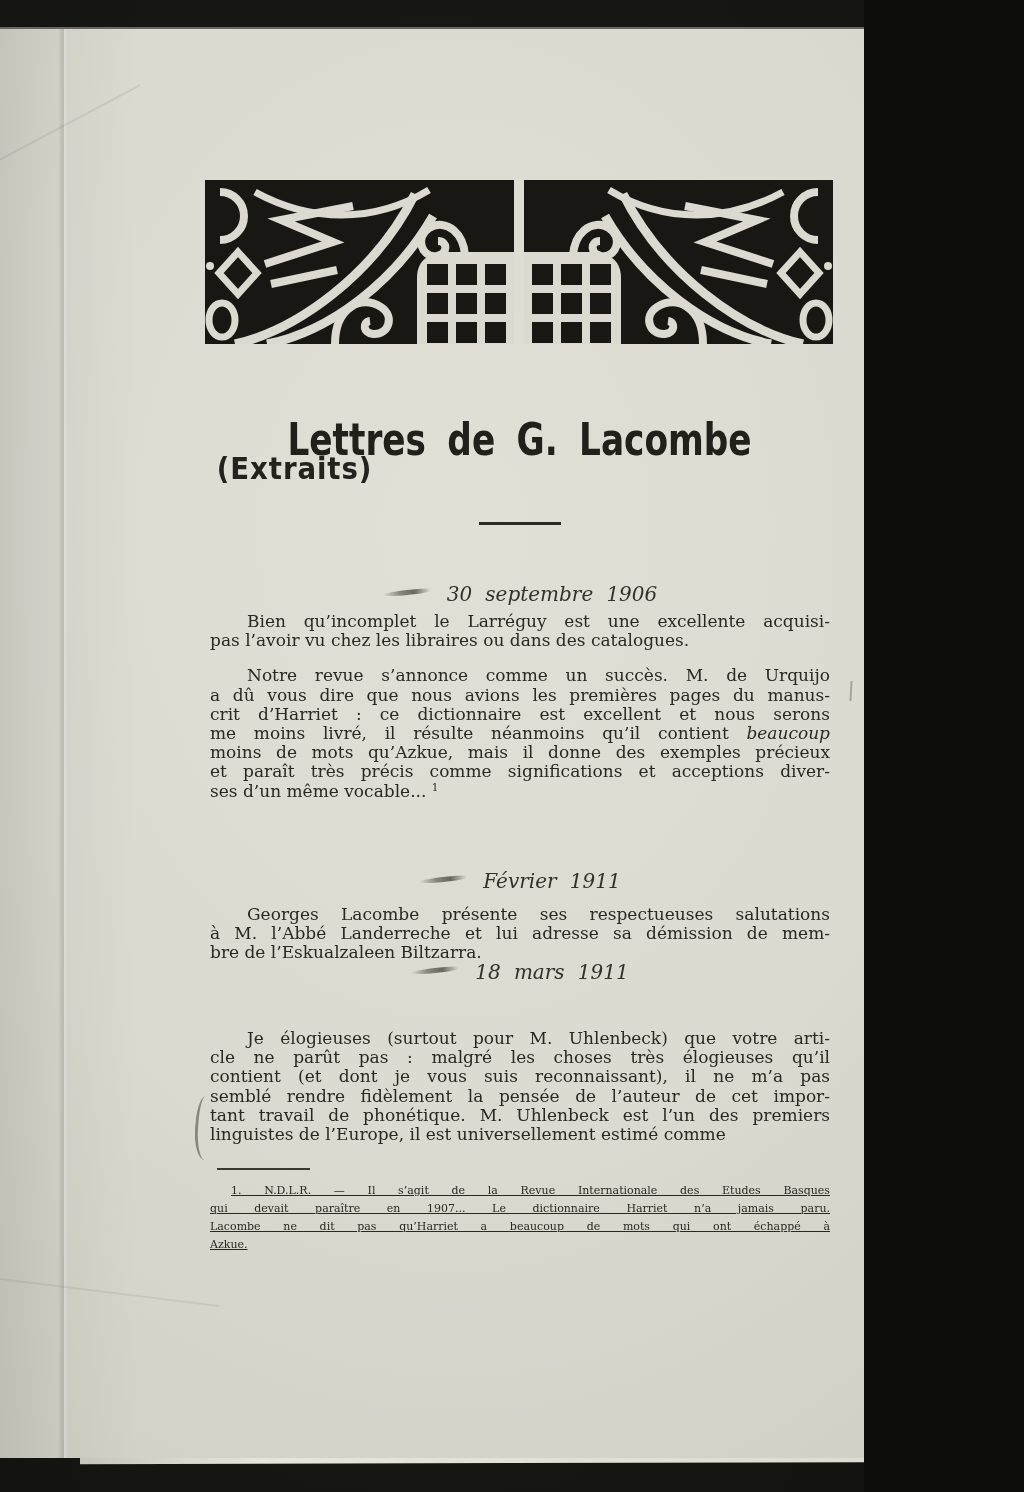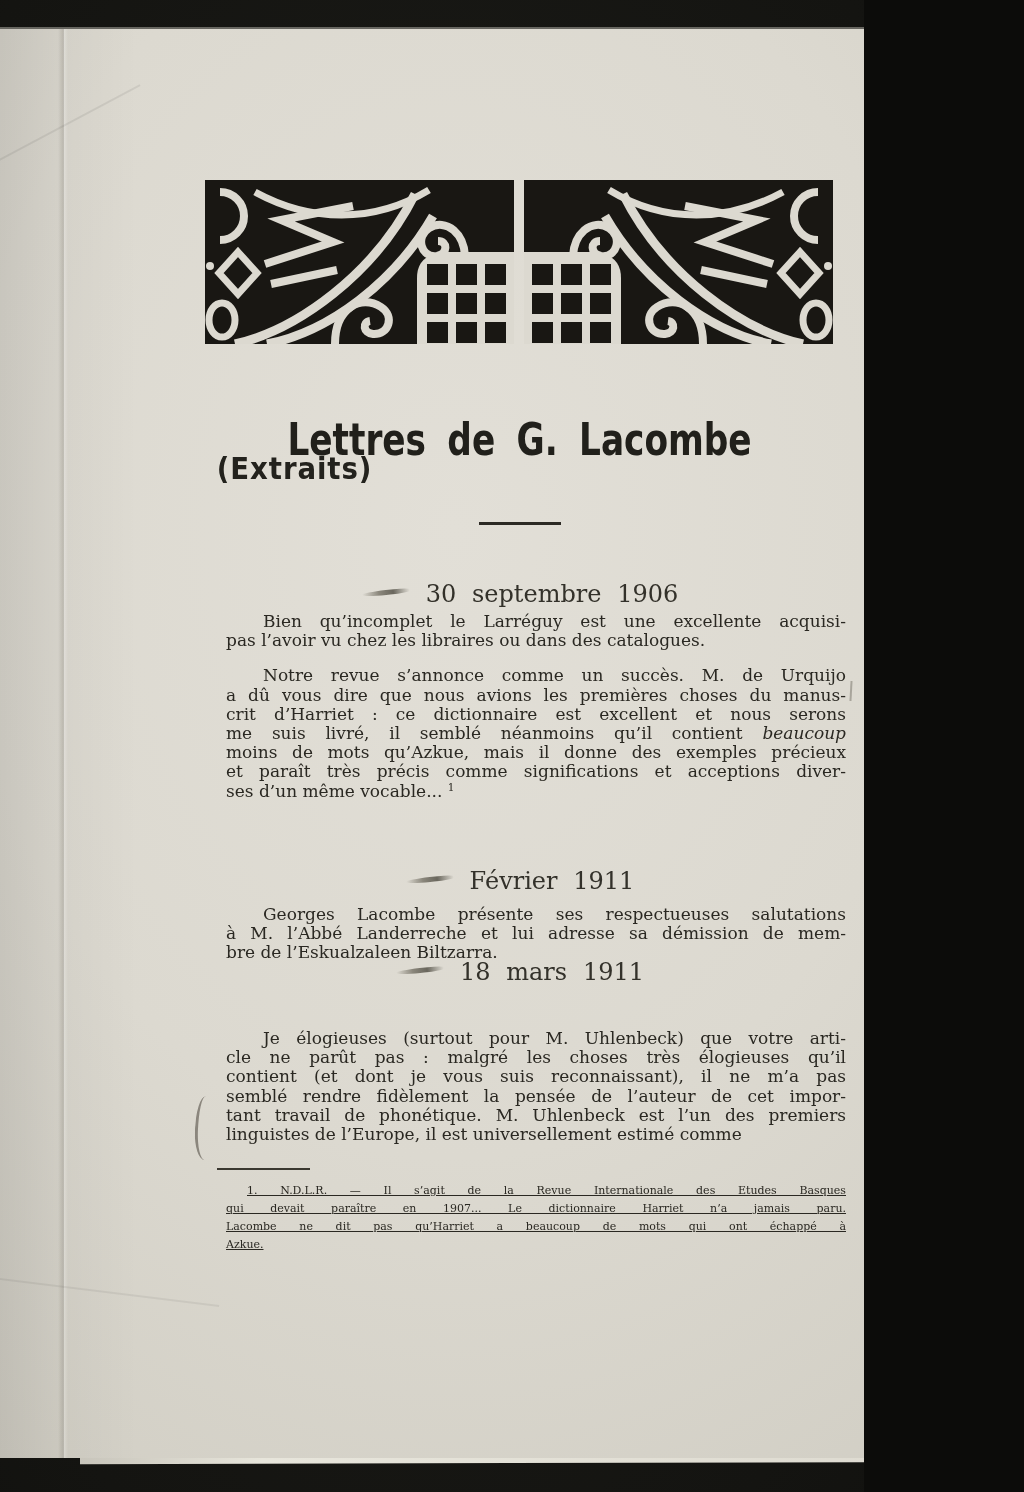--- a/index.html
+++ b/index.html
@@ -25,26 +25,26 @@
   .crease-d2{position:absolute;left:-10px;top:1262px;width:230px;height:2px;background:rgba(0,0,0,0.06);transform:rotate(7deg);}
   .ornament{position:absolute;left:205px;top:151px;}
   .title{position:absolute;left:210px;top:358px;width:620px;text-align:center;
     font-family:"DejaVu Sans", sans-serif;font-weight:700;font-size:44px;line-height:48px;
     color:#21201b;white-space:nowrap;}
   .tscale{display:inline-block;transform:scaleX(0.78);transform-origin:50% 50%;word-spacing:12px;letter-spacing:0px;}
   .subtitle{position:absolute;left:210px;top:420px;width:620px;text-align:left;
     font-family:"DejaVu Sans", sans-serif;font-weight:700;font-size:30px;line-height:40px;color:#23221d;}
   .sscale{display:inline-block;transform:scaleX(0.92);transform-origin:50% 50%;letter-spacing:1px;}
   .title-rule{position:absolute;left:479px;top:493px;width:82px;height:3px;background:#2c2a24;}
-  .date-line{position:absolute;left:210px;width:620px;text-align:center;
-    font-size:24px;line-height:26px;color:#33312a;word-spacing:0.34em;white-space:nowrap;}
+  .date-line{position:absolute;left:210px;width:620px;text-align:center;font-style:italic;
+    font-size:20px;line-height:26px;color:#33312a;word-spacing:0.34em;white-space:nowrap;}
   .pencil-dash{display:inline-block;width:48px;height:5px;margin-right:16px;vertical-align:middle;
     background:linear-gradient(90deg, rgba(120,116,104,0) 0%, rgba(110,106,94,0.75) 35%, rgba(85,82,72,0.85) 65%, rgba(120,116,104,0) 100%);
     border-radius:60% 40% 50% 60%;transform:translateY(-3px) rotate(-6deg);}
-  .paras{position:absolute;left:210px;width:620px;margin-left:16px;}
+  .paras{position:absolute;left:210px;width:620px;}
   .para{margin:0 0 16px 0;}
   .para:last-child{margin-bottom:0;}
   .tline{height:19.2px;line-height:19.2px;font-size:17px;text-align:justify;text-align-last:justify;
     white-space:nowrap;color:#2a2822;}
   .tline.first{padding-left:37px;}
   .tline.last{text-align-last:left;}
   .tline em{}
   .tline sup{font-size:10.5px;vertical-align:6px;line-height:0;}
   .footnote-rule{position:absolute;left:217px;top:1139px;width:93px;height:2px;background:#3a3830;}
   .footnote .tline{height:18px;line-height:18px;font-size:11px;text-decoration:underline;}
@@ -109,23 +109,23 @@
     <div class="date-line" style="top:552px">
       <span class="pencil-dash"></span><span>30 septembre 1906</span>
     </div>
     <div class="paras" style="top:583px">
         <div class="para">
           <div class="tline first"><span>Bien qu’incomplet le Larréguy est une excellente acquisi-</span></div>
           <div class="tline last"><span>pas l’avoir vu chez les libraires ou dans des catalogues.</span></div>
         </div>
         <div class="para">
           <div class="tline first"><span>Notre revue s’annonce comme un succès. M. de Urquijo</span></div>
-          <div class="tline"><span>a dû vous dire que nous avions les premières choses du manus-</span></div>
+          <div class="tline"><span>a dû vous dire que nous avions les premières pages du manus-</span></div>
           <div class="tline"><span>crit d’Harriet : ce dictionnaire est excellent et nous serons</span></div>
-          <div class="tline"><span>me suis livré, il semblé néanmoins qu’il contient </span><em>beaucoup</em></div>
+          <div class="tline"><span>me moins livré, il résulte néanmoins qu’il contient </span><em>beaucoup</em></div>
           <div class="tline"><span>moins de mots qu’Azkue, mais il donne des exemples précieux</span></div>
           <div class="tline"><span>et paraît très précis comme significations et acceptions diver-</span></div>
           <div class="tline last"><span>ses d’un même vocable... </span><sup>1</sup></div>
         </div>
       </div>
 
     <div class="date-line" style="top:839px">
       <span class="pencil-dash"></span><span>Février 1911</span>
     </div>
     <div class="paras" style="top:876px">

